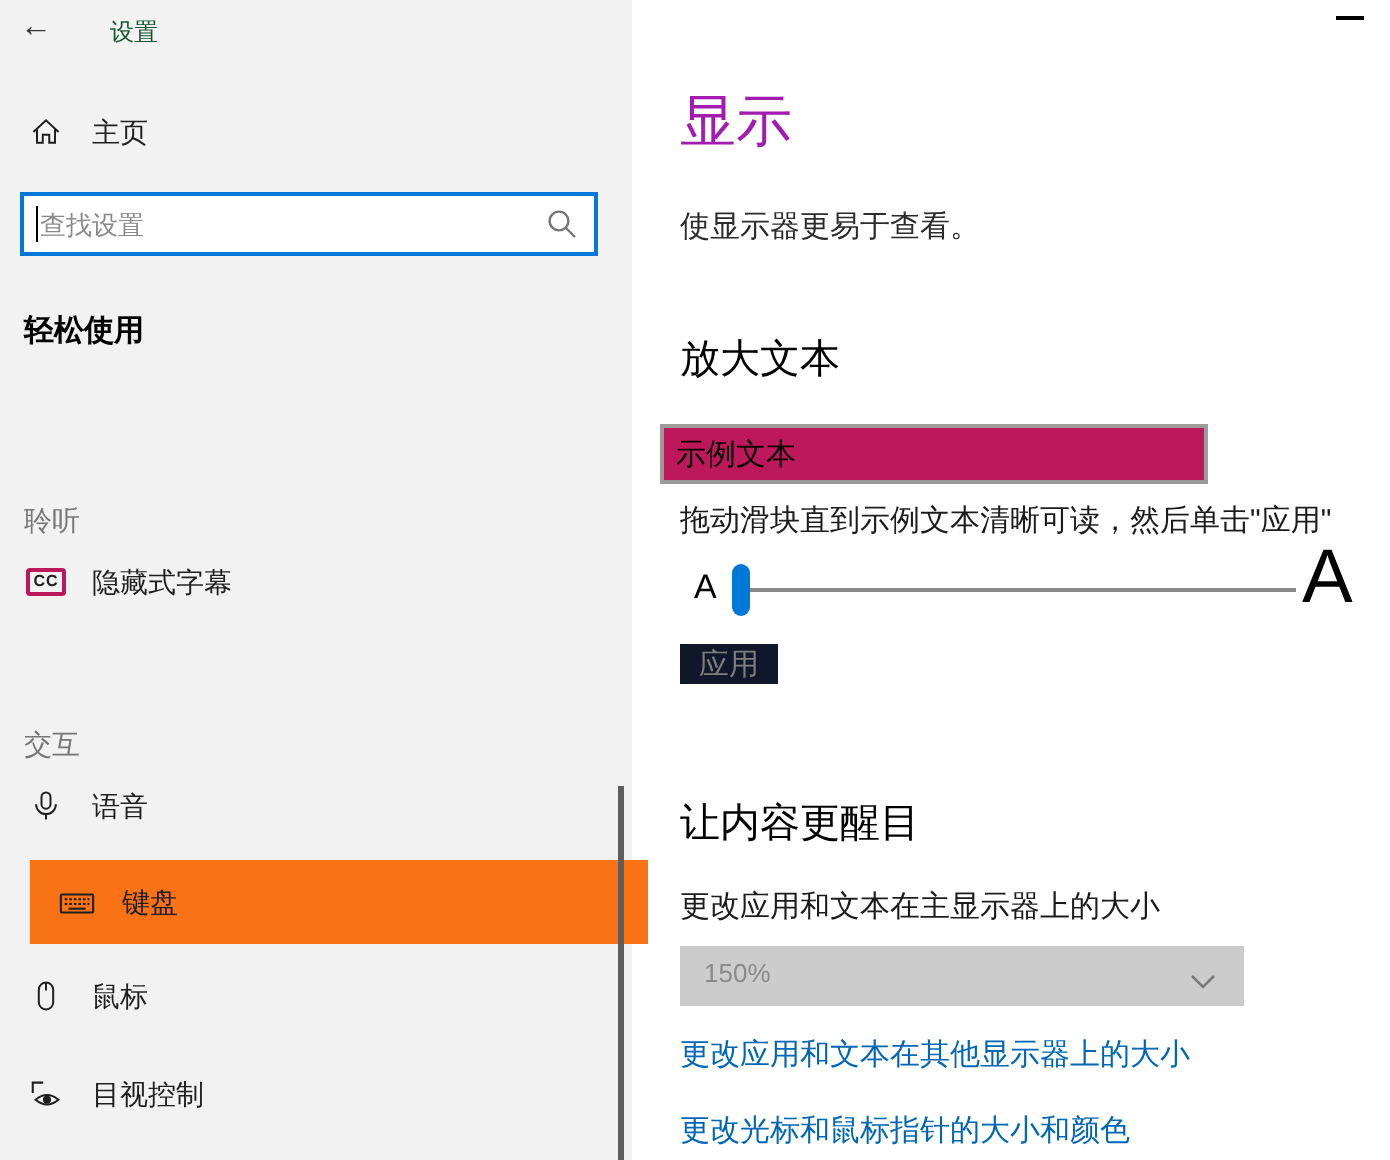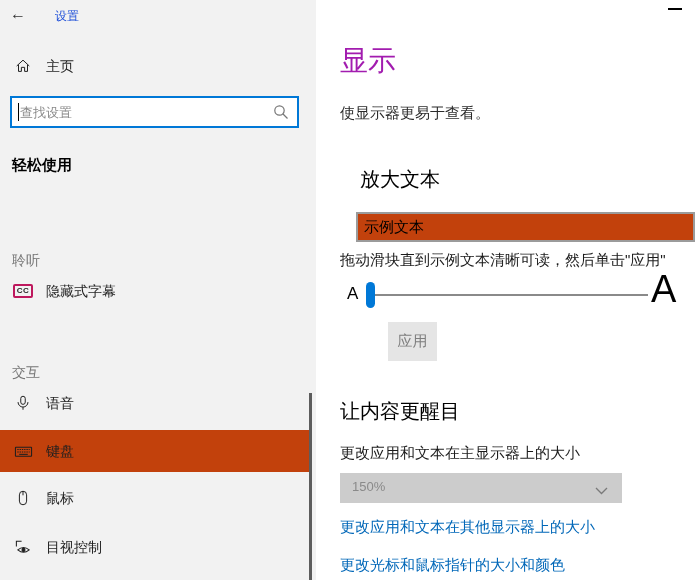--- a/index.html
+++ b/index.html
@@ -4,69 +4,69 @@
 <style>
   * { margin:0; padding:0; box-sizing:border-box; }
   html,body { width:695px; height:580px; }
   body {
     font-family:"Liberation Sans","DejaVu Sans",sans-serif;
     background:#ffffff; color:#1b1b1b; position:relative; overflow:hidden;
   }
   
   .sidebar { position:absolute; left:0; top:0; width:316px; height:580px; background:#f2f2f2; }
   .back-icon { position:absolute; left:10px; top:5px; font-size:16px; color:#333; }
-  .app-title { position:absolute; left:55px; top:8px; font-size:12px; color:#1d4ed8;text-align:center; }
+  .app-title { position:absolute; left:55px; top:8px; font-size:12px; color:#14532d;text-align:center; }
   .home-row { position:absolute; left:0; top:50px; width:309px; height:32px; display:flex; align-items:center; }
   .row-icon { position:absolute; left:13px; width:20px; height:20px; display:flex; align-items:center; justify-content:center; }
   .row-label { position:absolute; left:46px; font-size:14px; color:#1f1f1f; }
   .search-box {
     position:absolute; left:10px; top:96px; width:289px; height:32px;
     border:2px solid #0078d7; background:#fff;
   }
   .search-input {
     position:absolute; left:0; top:0; width:100%; height:100%;
     border:none; outline:none; background:transparent;
     font-family:inherit; font-size:13px; color:#1f1f1f; padding-left:8px;
   }
   .search-input::placeholder { color:#8a8a8a; opacity:1; }
   .caret { position:absolute; left:6px; top:5px; width:1px; height:18px; background:#000; }
   .magnifier { position:absolute; right:8px; top:6px; width:16px; height:16px; }
   .nav-title { position:absolute; left:12px; top:156px; font-size:15px; font-weight:bold; color:#000; }
   .group-label { position:absolute; left:12px; font-size:14px; color:#767676;margin-top:16px; }
   .nav-item { position:absolute; left:0; width:309px; height:42px; }
-  .nav-item.selected { background:#c2410c; }
+  .nav-item.selected { background:#f97316;margin-left:15px; }
   .nav-item .row-icon { top:11px; }
   .nav-item .row-label { top:13px; }
   .scrollbar-thumb { position:absolute; left:309px; top:393px; width:3px; height:187px; background:#5d5d5d; }
   svg.icon { stroke:#1f1f1f; fill:none; stroke-width:1.1; }
   .cc-box {
     display:inline-block; border:2px solid #be185d; border-radius:2px;
     font-size:8px; line-height:10px; padding:0 2px; color:#1f1f1f; font-weight:bold; letter-spacing:0.5px;
   }
   
   .minimize-btn { position:absolute; left:655px; top:0; width:40px; height:26px; }
   .minimize-glyph { position:absolute; left:13px; top:8px; width:14px; height:2px; background:#000; }
   
   .page-title { position:absolute; left:340px; top:42px; font-size:28px; font-weight:300; color:#a21caf; }
   .page-subtitle { position:absolute; left:340px; top:104px; font-size:15px; color:#2b2b2b; }
   .section-heading { position:absolute; left:340px; font-size:20px; font-weight:400; color:#000; }
   .sample-box {
-    position:absolute; left:356px; top:212px; width:339px; height:30px;
-    border:2px solid #9b9b9b; background:#c2410c;
+    position:absolute; left:330px; top:212px; width:274px; height:30px;
+    border:2px solid #9b9b9b; background:#be185d;
   }
   .sample-text { position:absolute; left:6px; top:4px; font-size:15px; color:#000; }
   .slider-hint { position:absolute; left:340px; top:251px; font-size:15px; color:#1b1b1b; }
   .slider-min { position:absolute; left:347px; top:284px; font-size:17px; color:#000; }
   .slider-max { position:absolute; left:651px; top:268px; font-size:38px; font-weight:300; color:#000; }
   .slider-track { position:absolute; left:371px; top:294px; width:277px; height:2px; background:#8a8a8a; }
   .slider-thumb { position:absolute; left:366px; top:282px; width:9px; height:26px; border-radius:4.5px; background:#0078d7; }
   .apply-btn {
-    position:absolute; left:340px; top:322px; width:49px; height:39px;
-    background:#e5e5e5; color:#7e7e7e; font-size:15px; font-family:inherit;
-    border:none; display:flex; align-items:center; justify-content:center;margin-left:48px;
+    position:absolute; left:340px; top:322px; width:49px; height:20px;
+    background:#0f172a; color:#7e7e7e; font-size:15px; font-family:inherit;
+    border:none; display:flex; align-items:center; justify-content:center;
   }
   .scale-label { position:absolute; left:340px; top:444px; font-size:15px; color:#1b1b1b;font-family:Liberation Mono, monospace; }
   .dropdown {
     position:absolute; left:340px; top:473px; width:282px; height:30px;
     background:#cccccc; color:#8a8a8a; font-size:13px;
   }
   .dropdown-value { position:absolute; left:12px; top:6px; }
   .dropdown-chevron { position:absolute; right:14px; top:10px; width:13px; height:8px; }
   .link { position:absolute; left:340px; font-size:15px; color:#0067b8; cursor:pointer; }
 </style>
@@ -160,21 +160,21 @@
 
 <div class="minimize-btn">
   <span class="minimize-glyph"></span>
 </div>
 
 <div>
 
   <h1 class="page-title">显示</h1>
   <div class="page-subtitle">使显示器更易于查看。</div>
 
-  <div class="section-heading" style="top:166px;margin-left:20px;">放大文本</div>
+  <div class="section-heading" style="top:166px;">放大文本</div>
 
   <div class="sample-box">
     <span class="sample-text">示例文本</span>
   </div>
 
   <div class="slider-hint">拖动滑块直到示例文本清晰可读，然后单击"应用"</div>
 
   <span class="slider-min">A</span>
   <div class="slider-track"></div>
   <div class="slider-thumb"></div>

